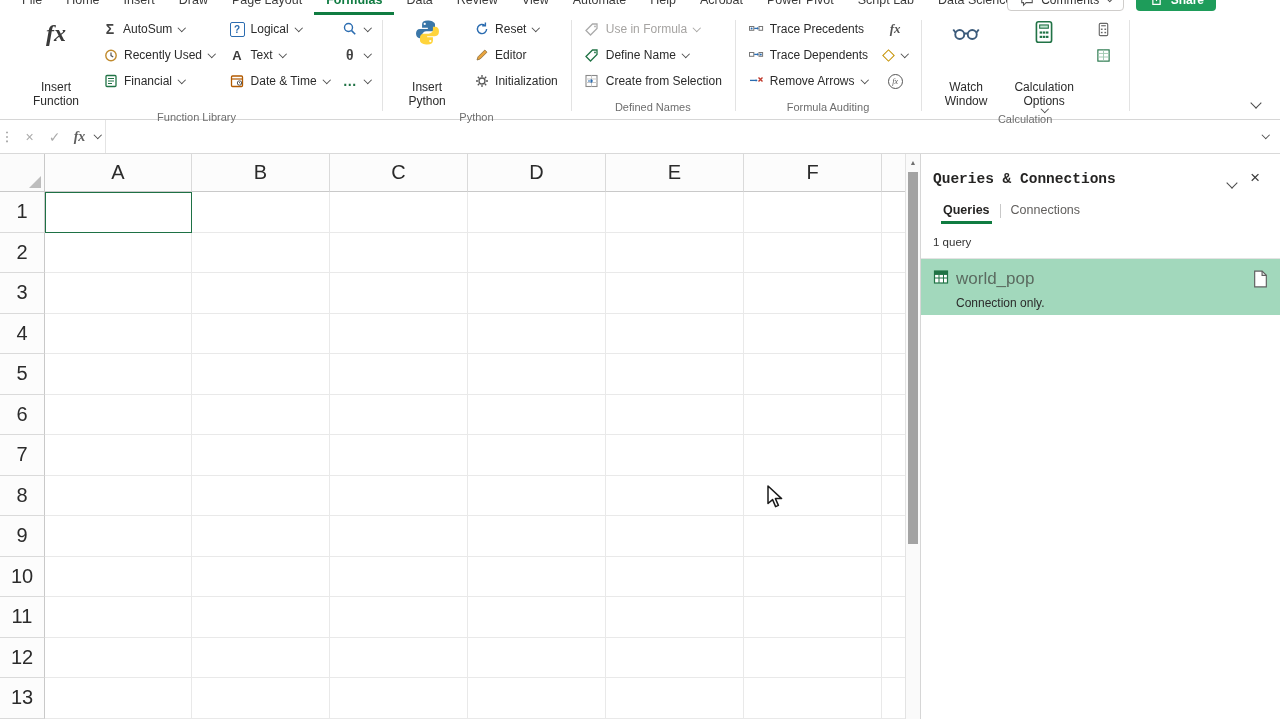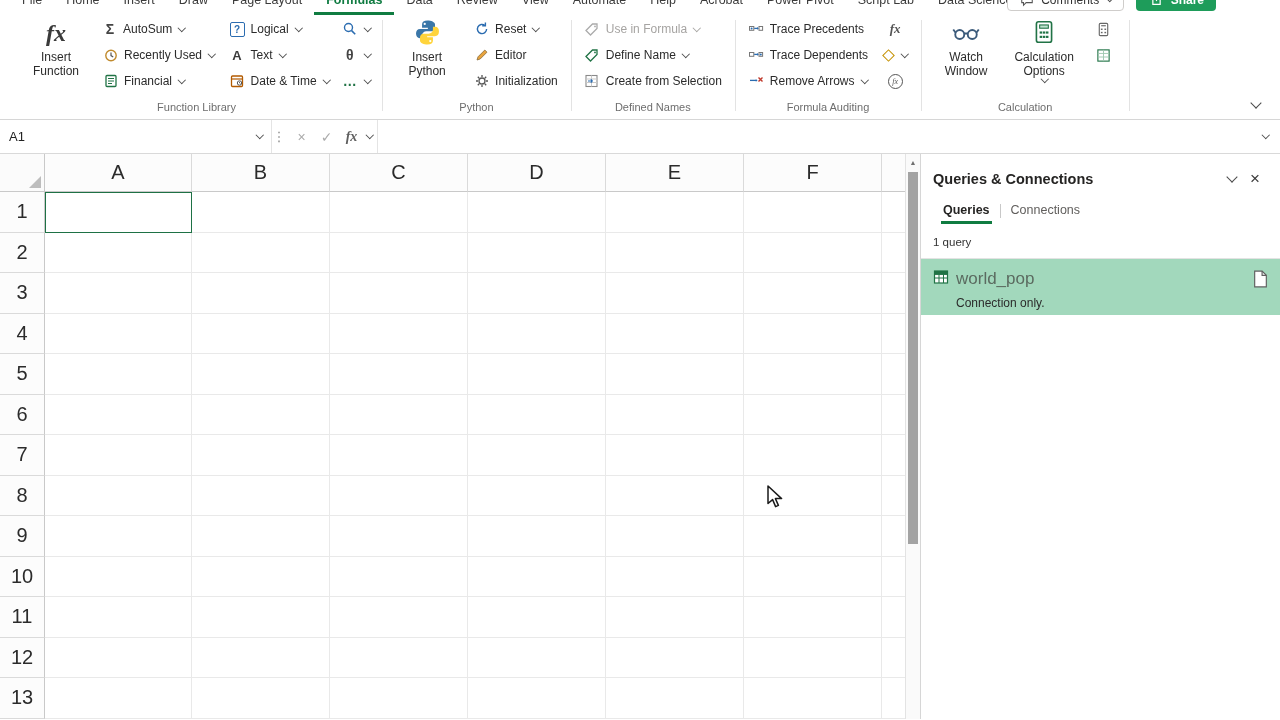--- a/index.html
+++ b/index.html
@@ -22,21 +22,21 @@
   .ribbon { height:108px; background:#fff; border-bottom:1px solid #D6D6D6; display:flex;
             padding-left:12px; position:relative; }
   .rgroup { position:relative; display:flex; flex-direction:column; padding:3px 9px 0 7px; }
   .rgroup::after { content:''; position:absolute; right:0; top:8px; bottom:8px; width:1px; background:#E3E3E3; }
   .rg-rows { flex:1; display:flex; gap:4px; align-items:flex-start; }
   .rg-label { height:20px; line-height:17px; font-size:11px; color:#6e6e6e; text-align:center; }
   .bigbtn { display:flex; flex-direction:column; align-items:center; padding:2px 4px 0;
             min-width:58px; max-width:74px; border-radius:4px; font-size:12px; color:#2b2b2b;
             text-align:center; line-height:1.15; cursor:default; }
   .bigbtn .bicon { height:34px; display:flex; align-items:center; justify-content:center; }
-  .bigbtn .blabel { display:inline; }
+  .bigbtn .blabel { display:inline;margin-top:30px; }
   .smallcol { display:flex; flex-direction:column; padding-top:1px; }
   .smallbtn { display:flex; align-items:center; gap:5px; height:26px; padding:0 5px;
               font-size:12px; color:#2b2b2b; border-radius:4px; white-space:nowrap; }
   .smallbtn.icononly { width:36px; justify-content:center; }
   .disabled, .disabled * { color:#A6A4A2 !important; }
   .disabled .cv { border-color:#A6A4A2 !important; }
   .cv { width:5.5px; height:5.5px; border-right:1.3px solid #4a4a4a; border-bottom:1.3px solid #4a4a4a;
         transform:rotate(45deg); display:inline-block; flex:0 0 auto; margin-top:-3px; margin-left:2px; }
   .cv.big { width:8px; height:8px; border-width:1.6px; }
   .ic { width:17px; height:16px; display:flex; align-items:center; justify-content:center; flex:0 0 auto; }
@@ -89,21 +89,21 @@
   .cell.selected { outline:1.5px solid #1E7145; outline-offset:-1.5px; }
   .vscroll { position:absolute; right:0; top:0; width:15px; height:100%;
              background:#FAFAFA; border-left:1px solid #E3E3E3; }
   .vs-up { height:16px; display:flex; align-items:center; justify-content:center;
            font-size:7px; color:#6f6f6f; }
   .vs-thumb { position:absolute; left:2px; width:10px; top:18px; height:372px; background:#A3A3A3; }
 
   
   .qpanel { width:360px; height:100%; background:#fff; border-left:1px solid #D6D6D6;
             display:flex; flex-direction:column; }
-  .qp-head { display:flex; align-items:center; padding:16px 14px 0 12px; }
+  .qp-head { display:flex; align-items:flex-end; padding:16px 14px 0 12px;font-family:Liberation Mono, monospace; }
   .qp-title { font-size:14.5px; font-weight:700; color:#252423; flex:1; }
   .qp-collapse { width:26px; display:flex; justify-content:center; }
   .qp-close { width:22px; text-align:center; font-size:17px; color:#3b3b3b; line-height:1; }
   .qp-tabs { display:flex; align-items:center; padding:16px 0 0 12px; }
   .qp-tab { font-size:12.5px; color:#605E5C; padding:0 10px 7px; position:relative; }
   .qp-tab.active { color:#252423; font-weight:700; }
   .qp-tab.active::after { content:''; position:absolute; left:8px; right:8px; bottom:0;
                           height:3px; background:#107C41; }
   .qp-tabdiv { width:1px; height:14px; background:#C8C8C8; margin-bottom:6px; }
   .qp-count { padding:12px 12px 10px; font-size:11.5px; color:#333; }
@@ -461,24 +461,20 @@
       </div>
       <div class="rg-label">Calculation</div>
     </div>
 
     <div class="ribbon-collapse">
       <span class="cv big"></span>
     </div>
   </div>
 
   <div class="fbar">
-    <div class="namebox">
-      <span>A1</span>
-      <span class="cv"></span>
-    </div>
     <span class="fb-dots">⋮</span>
     <div class="fb-icons">
       <span class="fb-btn">×</span>
       <span class="fb-btn">✓</span>
       <span class="fb-btn fx fx-small">fx</span>
       <span class="cv"></span>
     </div>
     <div class="fb-input">
       <span></span>
     </div>

